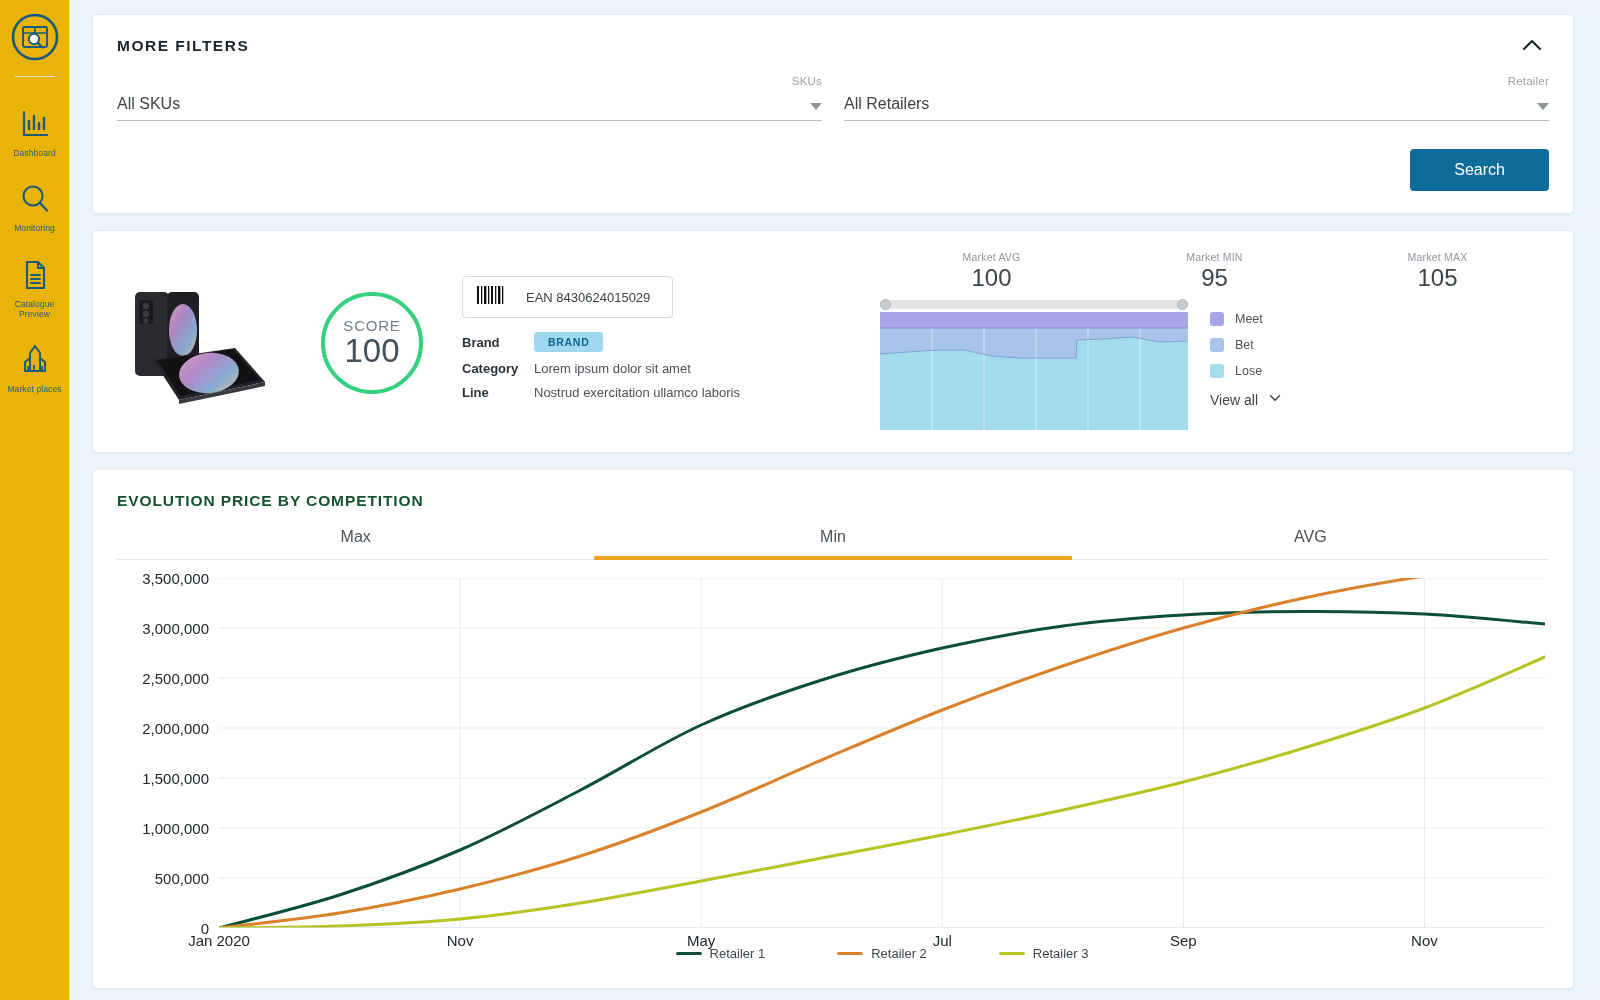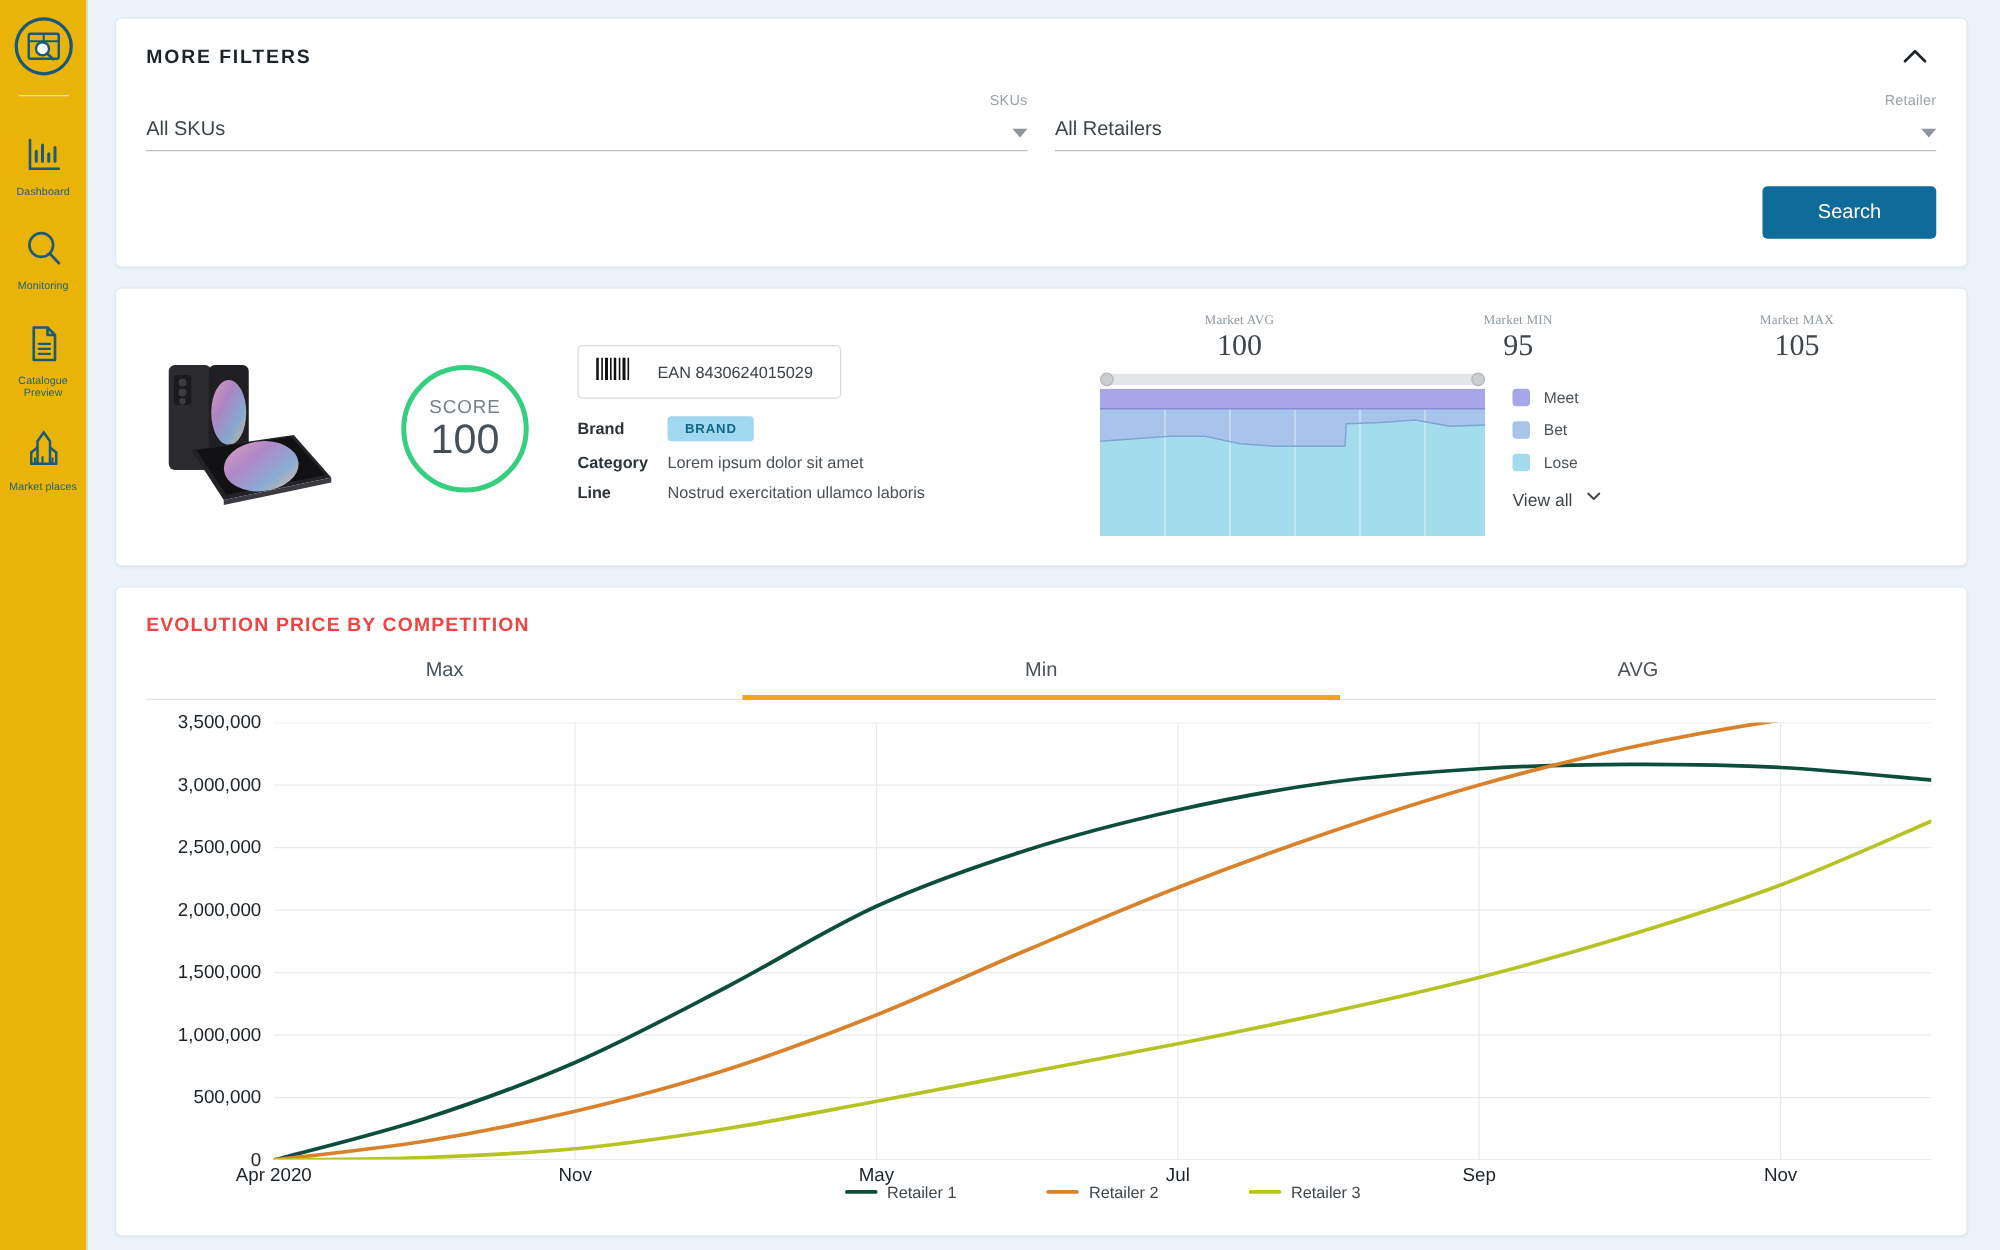--- a/index.html
+++ b/index.html
@@ -89,21 +89,21 @@
   }
   .ean-text { font-size: 13px; color: #3b4247; }
   .det-row { display: flex; align-items: center; margin-bottom: 9px; font-size: 13px; }
   .det-key { width: 72px; font-weight: 700; color: #2c3338; }
   .det-val { color: #4a5157; }
   .brand-badge {
     background: #9fd8ef; color: #11668c; font-size: 10.5px; font-weight: 700;
     letter-spacing: .7px; padding: 4px 14px; border-radius: 3px;
   }
   .market { flex: 1; display: flex; flex-direction: column; padding-left: 8px; }
-  .market-stats { display: flex; font-family: Liberation Serif, serif; }
+  .market-stats { display: flex; }
   .stat { flex: 1; text-align: center; }
   .stat-label { font-size: 10.5px; color: #8e979e; letter-spacing: .2px; }
   .stat-value { font-size: 24px; color: #3d454b; line-height: 1.25; }
   .market-body { display: flex; align-items: flex-start; margin-top: 7px; }
   .mini-chart-col { flex: 0 0 308px; }
   .slider {
     position: relative; height: 9px; background: #e3e5e7; border-radius: 5px; margin-bottom: 3px;
     cursor: pointer;
   }
   .slider-handle {
@@ -112,21 +112,21 @@
   }
   .mlegend { padding: 12px 0 0 22px; }
   .mlegend-row { display: flex; align-items: center; margin-bottom: 12px; text-align: right; }
   .swatch { width: 14px; height: 14px; border-radius: 3px; margin-right: 11px; }
   .mlegend-label { font-size: 12.5px; color: #4c545a; }
   .view-all { display: flex; align-items: center; justify-content: flex-end; margin-top: 8px; cursor: pointer; }
   .view-all-text { font-size: 14px; color: #3e464c; margin-right: 9px; }
 
   
   .evo { padding: 22px 24px 0 24px; height: 520px; }
-  .evo-title { font-size: 15.5px; font-weight: 700; letter-spacing: .9px; color: #ef4444; }
+  .evo-title { font-size: 15.5px; font-weight: 700; letter-spacing: .9px; color: #14532d; }
   .tabs { display: flex; margin-top: 18px; border-bottom: 1px solid #e2e6e9; }
   .tab {
     flex: 1; text-align: center; font-size: 16px; color: #4b5359;
     padding-bottom: 13px; cursor: pointer; position: relative;
   }
   .tab.active::after {
     content: ""; position: absolute; left: 0; right: 0; bottom: -1px;
     height: 4px; background: #efa422;
   }
   .plot { position: relative; margin-top: 18px; height: 390px; }
@@ -409,21 +409,21 @@
               <line x1="545.4545454545454" x2="545.4545454545454" y1="0" y2="350" stroke="#e8ebed" stroke-width="1" vector-effect="non-scaling-stroke"></line>
               <line x1="727.2727272727273" x2="727.2727272727273" y1="0" y2="350" stroke="#e8ebed" stroke-width="1" vector-effect="non-scaling-stroke"></line>
               <line x1="909.090909090909" x2="909.090909090909" y1="0" y2="350" stroke="#e8ebed" stroke-width="1" vector-effect="non-scaling-stroke"></line>
               <path d="M0 350 C15.15151515151515 344.5,60.60606060606061 330,90.9090909090909 317 C121.2121212121212 304,151.5151515151515 289.5,181.8181818181818 272 C212.12121212121212 254.5,242.42424242424238 232.83333333333334,272.7272727272727 212 C303.030303030303 191.16666666666666,333.3333333333333 165.33333333333331,363.6363636363636 147 C393.93939393939394 128.66666666666669,424.2424242424242 114.83333333333336,454.5454545454545 102.00000000000003 C484.8484848484848 89.1666666666667,515.151515151515 79,545.4545454545454 70 C575.7575757575758 60.99999999999999,606.060606060606 53.5,636.3636363636364 48 C666.6666666666667 42.5,696.969696969697 39.416666666666664,727.2727272727273 37 C757.5757575757575 34.583333333333336,787.878787878788 33.666666666666664,818.1818181818182 33.5 C848.4848484848485 33.333333333333336,878.7878787878788 33.916666666666664,909.090909090909 36 C939.3939393939393 38.083333333333336,984.8484848484849 44.333333333333336,1000 46" fill="none" stroke="#0c4d3b" stroke-width="3" stroke-linecap="round" vector-effect="non-scaling-stroke"></path>
               <path d="M0 350 C15.15151515151515 347.5,60.60606060606061 341.5,90.9090909090909 335 C121.2121212121212 328.5,151.5151515151515 320.5,181.8181818181818 311 C212.12121212121212 301.5,242.42424242424238 290.8333333333333,272.7272727272727 278 C303.030303030303 265.1666666666667,333.3333333333333 250,363.6363636363636 234 C393.93939393939394 218,424.2424242424242 199,454.5454545454545 182 C484.8484848484848 165,515.151515151515 147.66666666666666,545.4545454545454 132 C575.7575757575758 116.33333333333333,606.060606060606 101.66666666666667,636.3636363636364 88 C666.6666666666667 74.33333333333333,696.969696969697 61.333333333333336,727.2727272727273 50 C757.5757575757575 38.666666666666664,787.878787878788 28.666666666666664,818.1818181818182 20 C848.4848484848485 11.333333333333334,878.7878787878788 4.166666666666657,909.090909090909 -2 C939.3939393939393 -8.166666666666657,984.8484848484849 -14.499999999999952,1000 -16.999999999999943" fill="none" stroke="#d9822b" stroke-width="3" stroke-linecap="round" vector-effect="non-scaling-stroke"></path>
               <path d="M0 350 C15.15151515151515 349.6666666666667,60.60606060606061 349.5,90.9090909090909 348 C121.2121212121212 346.5,151.5151515151515 344.8333333333333,181.8181818181818 341 C212.12121212121212 337.1666666666667,242.42424242424238 331.3333333333333,272.7272727272727 325 C303.030303030303 318.6666666666667,333.3333333333333 310.5,363.6363636363636 303 C393.93939393939394 295.5,424.2424242424242 287.6666666666667,454.5454545454545 280 C484.8484848484848 272.3333333333333,515.151515151515 265,545.4545454545454 257 C575.7575757575758 249,606.060606060606 240.83333333333334,636.3636363636364 232 C666.6666666666667 223.16666666666666,696.969696969697 214.33333333333331,727.2727272727273 204 C757.5757575757575 193.66666666666669,787.878787878788 182.33333333333337,818.1818181818182 170.00000000000003 C848.4848484848485 157.66666666666669,878.7878787878788 145.16666666666669,909.090909090909 130 C939.3939393939393 114.83333333333333,984.8484848484849 87.5,1000 79" fill="none" stroke="#b5c423" stroke-width="3" stroke-linecap="round" vector-effect="non-scaling-stroke"></path>
               <line x1="0" x2="1000" y1="350" y2="350" stroke="#dfe3e6" stroke-width="1" vector-effect="non-scaling-stroke"></line>
             </svg>
         </div>
         <div class="xlabels" id="xlabels">
-            <div class="xlabel" style="left: 0%;">Apr 2020</div>
+            <div class="xlabel" style="left: 0%;">Jan 2020</div>
             <div class="xlabel" style="left: 18.1818%;">Nov</div>
             <div class="xlabel" style="left: 36.3636%;">May</div>
             <div class="xlabel" style="left: 54.5455%;">Jul</div>
             <div class="xlabel" style="left: 72.7273%;">Sep</div>
             <div class="xlabel" style="left: 90.9091%;">Nov</div>
           </div>
         <div class="chart-legend" id="chart-legend">
             <div class="cl-item">
               <span class="cl-line" style="background: rgb(12, 77, 59);"></span>
               <span class="cl-text">Retailer 1</span>

